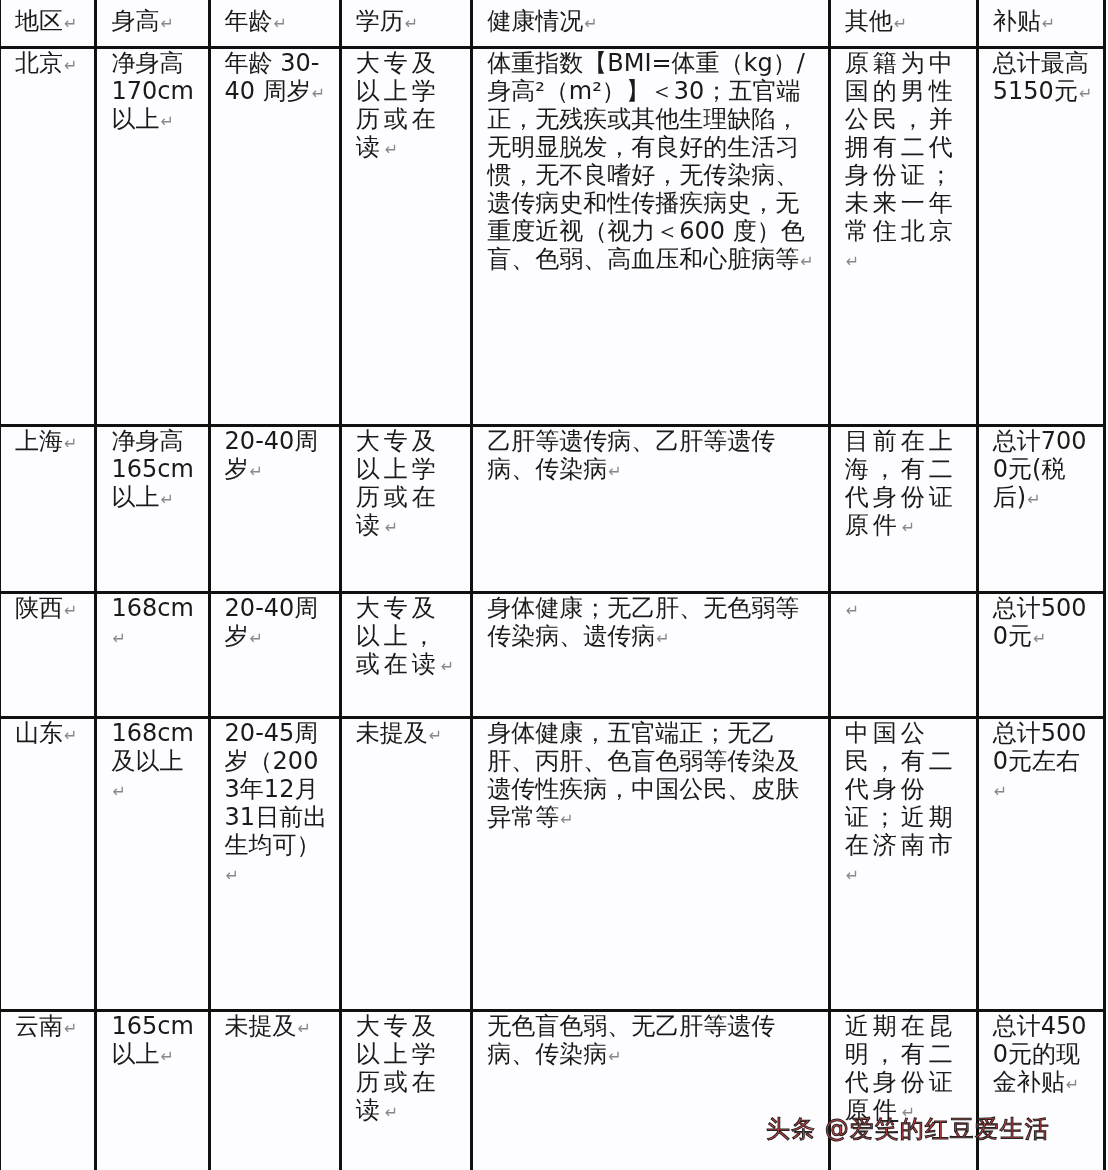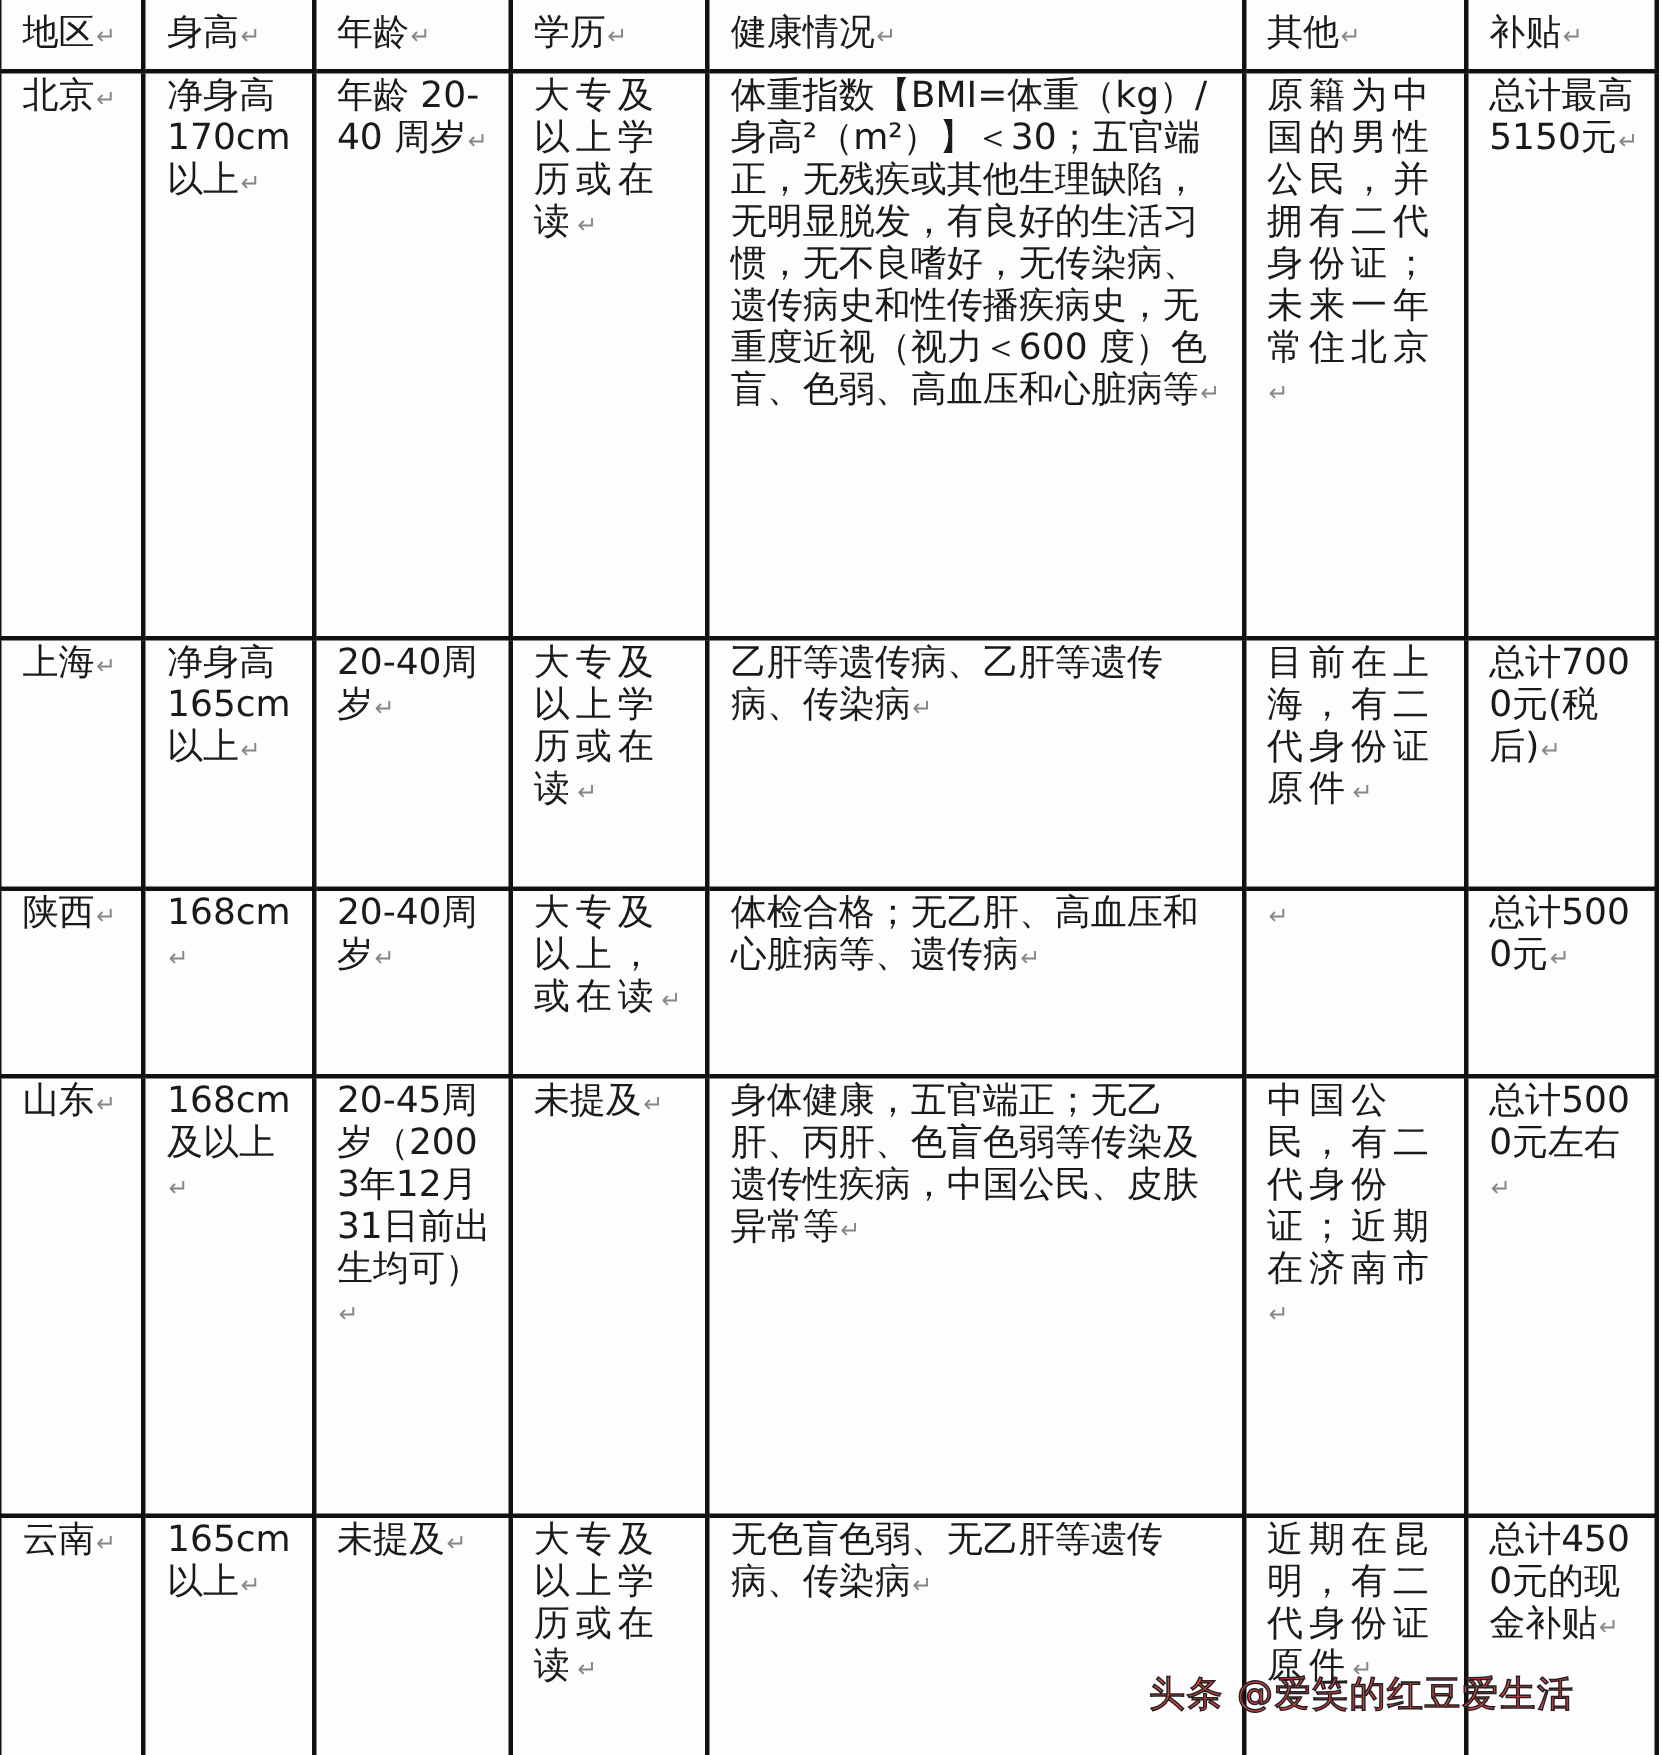--- a/index.html
+++ b/index.html
@@ -34,21 +34,21 @@
     <td><span>年龄</span><span class="mark">↵</span></td>
     <td><span>学历</span><span class="mark">↵</span></td>
     <td><span>健康情况</span><span class="mark">↵</span></td>
     <td><span>其他</span><span class="mark">↵</span></td>
     <td><span>补贴</span><span class="mark">↵</span></td>
   </tr>
 
   <tr style="height:378px">
     <td><span>北京</span><span class="mark">↵</span></td>
     <td><span>净身高170cm以上</span><span class="mark">↵</span></td>
-    <td><span>年龄 20-40 周岁</span><span class="mark">↵</span></td>
+    <td><span>年龄 30-40 周岁</span><span class="mark">↵</span></td>
     <td class="spread"><span>大专及以上学历或在读</span><span class="mark">↵</span></td>
     <td><span>体重指数【BMI=体重（kg）/身高²（m²）】＜30；五官端正，无残疾或其他生理缺陷，无明显脱发，有良好的生活习惯，无不良嗜好，无传染病、遗传病史和性传播疾病史，无重度近视（视力＜600 度）色盲、色弱、高血压和心脏病等</span><span class="mark">↵</span></td>
     <td class="spread"><span>原籍为中国的男性公民，并拥有二代身份证；未来一年常住北京</span><span class="mark">↵</span></td>
     <td><span>总计最高5150元</span><span class="mark">↵</span></td>
   </tr>
 
   <tr style="height:167px">
     <td><span>上海</span><span class="mark">↵</span></td>
     <td><span>净身高165cm以上</span><span class="mark">↵</span></td>
     <td><span>20-40周岁</span><span class="mark">↵</span></td>
@@ -56,21 +56,21 @@
     <td><span>乙肝等遗传病、乙肝等遗传病、传染病</span><span class="mark">↵</span></td>
     <td class="spread"><span>目前在上海，有二代身份证原件</span><span class="mark">↵</span></td>
     <td><span>总计7000元(税后)</span><span class="mark">↵</span></td>
   </tr>
 
   <tr style="height:125px">
     <td><span>陕西</span><span class="mark">↵</span></td>
     <td><span>168cm</span><span class="mark">↵</span></td>
     <td><span>20-40周岁</span><span class="mark">↵</span></td>
     <td class="spread"><span>大专及以上，或在读</span><span class="mark">↵</span></td>
-    <td><span>体检合格；无乙肝、高血压和心脏病等、遗传病</span><span class="mark">↵</span></td>
+    <td><span>身体健康；无乙肝、无色弱等传染病、遗传病</span><span class="mark">↵</span></td>
     <td><span></span><span class="mark">↵</span></td>
     <td><span>总计5000元</span><span class="mark">↵</span></td>
   </tr>
 
   <tr style="height:293px">
     <td><span>山东</span><span class="mark">↵</span></td>
     <td><span>168cm及以上</span><span class="mark">↵</span></td>
     <td><span>20-45周岁（2003年12月31日前出生均可）</span><span class="mark">↵</span></td>
     <td><span>未提及</span><span class="mark">↵</span></td>
     <td><span>身体健康，五官端正；无乙肝、丙肝、色盲色弱等传染及遗传性疾病，中国公民、皮肤异常等</span><span class="mark">↵</span></td>

